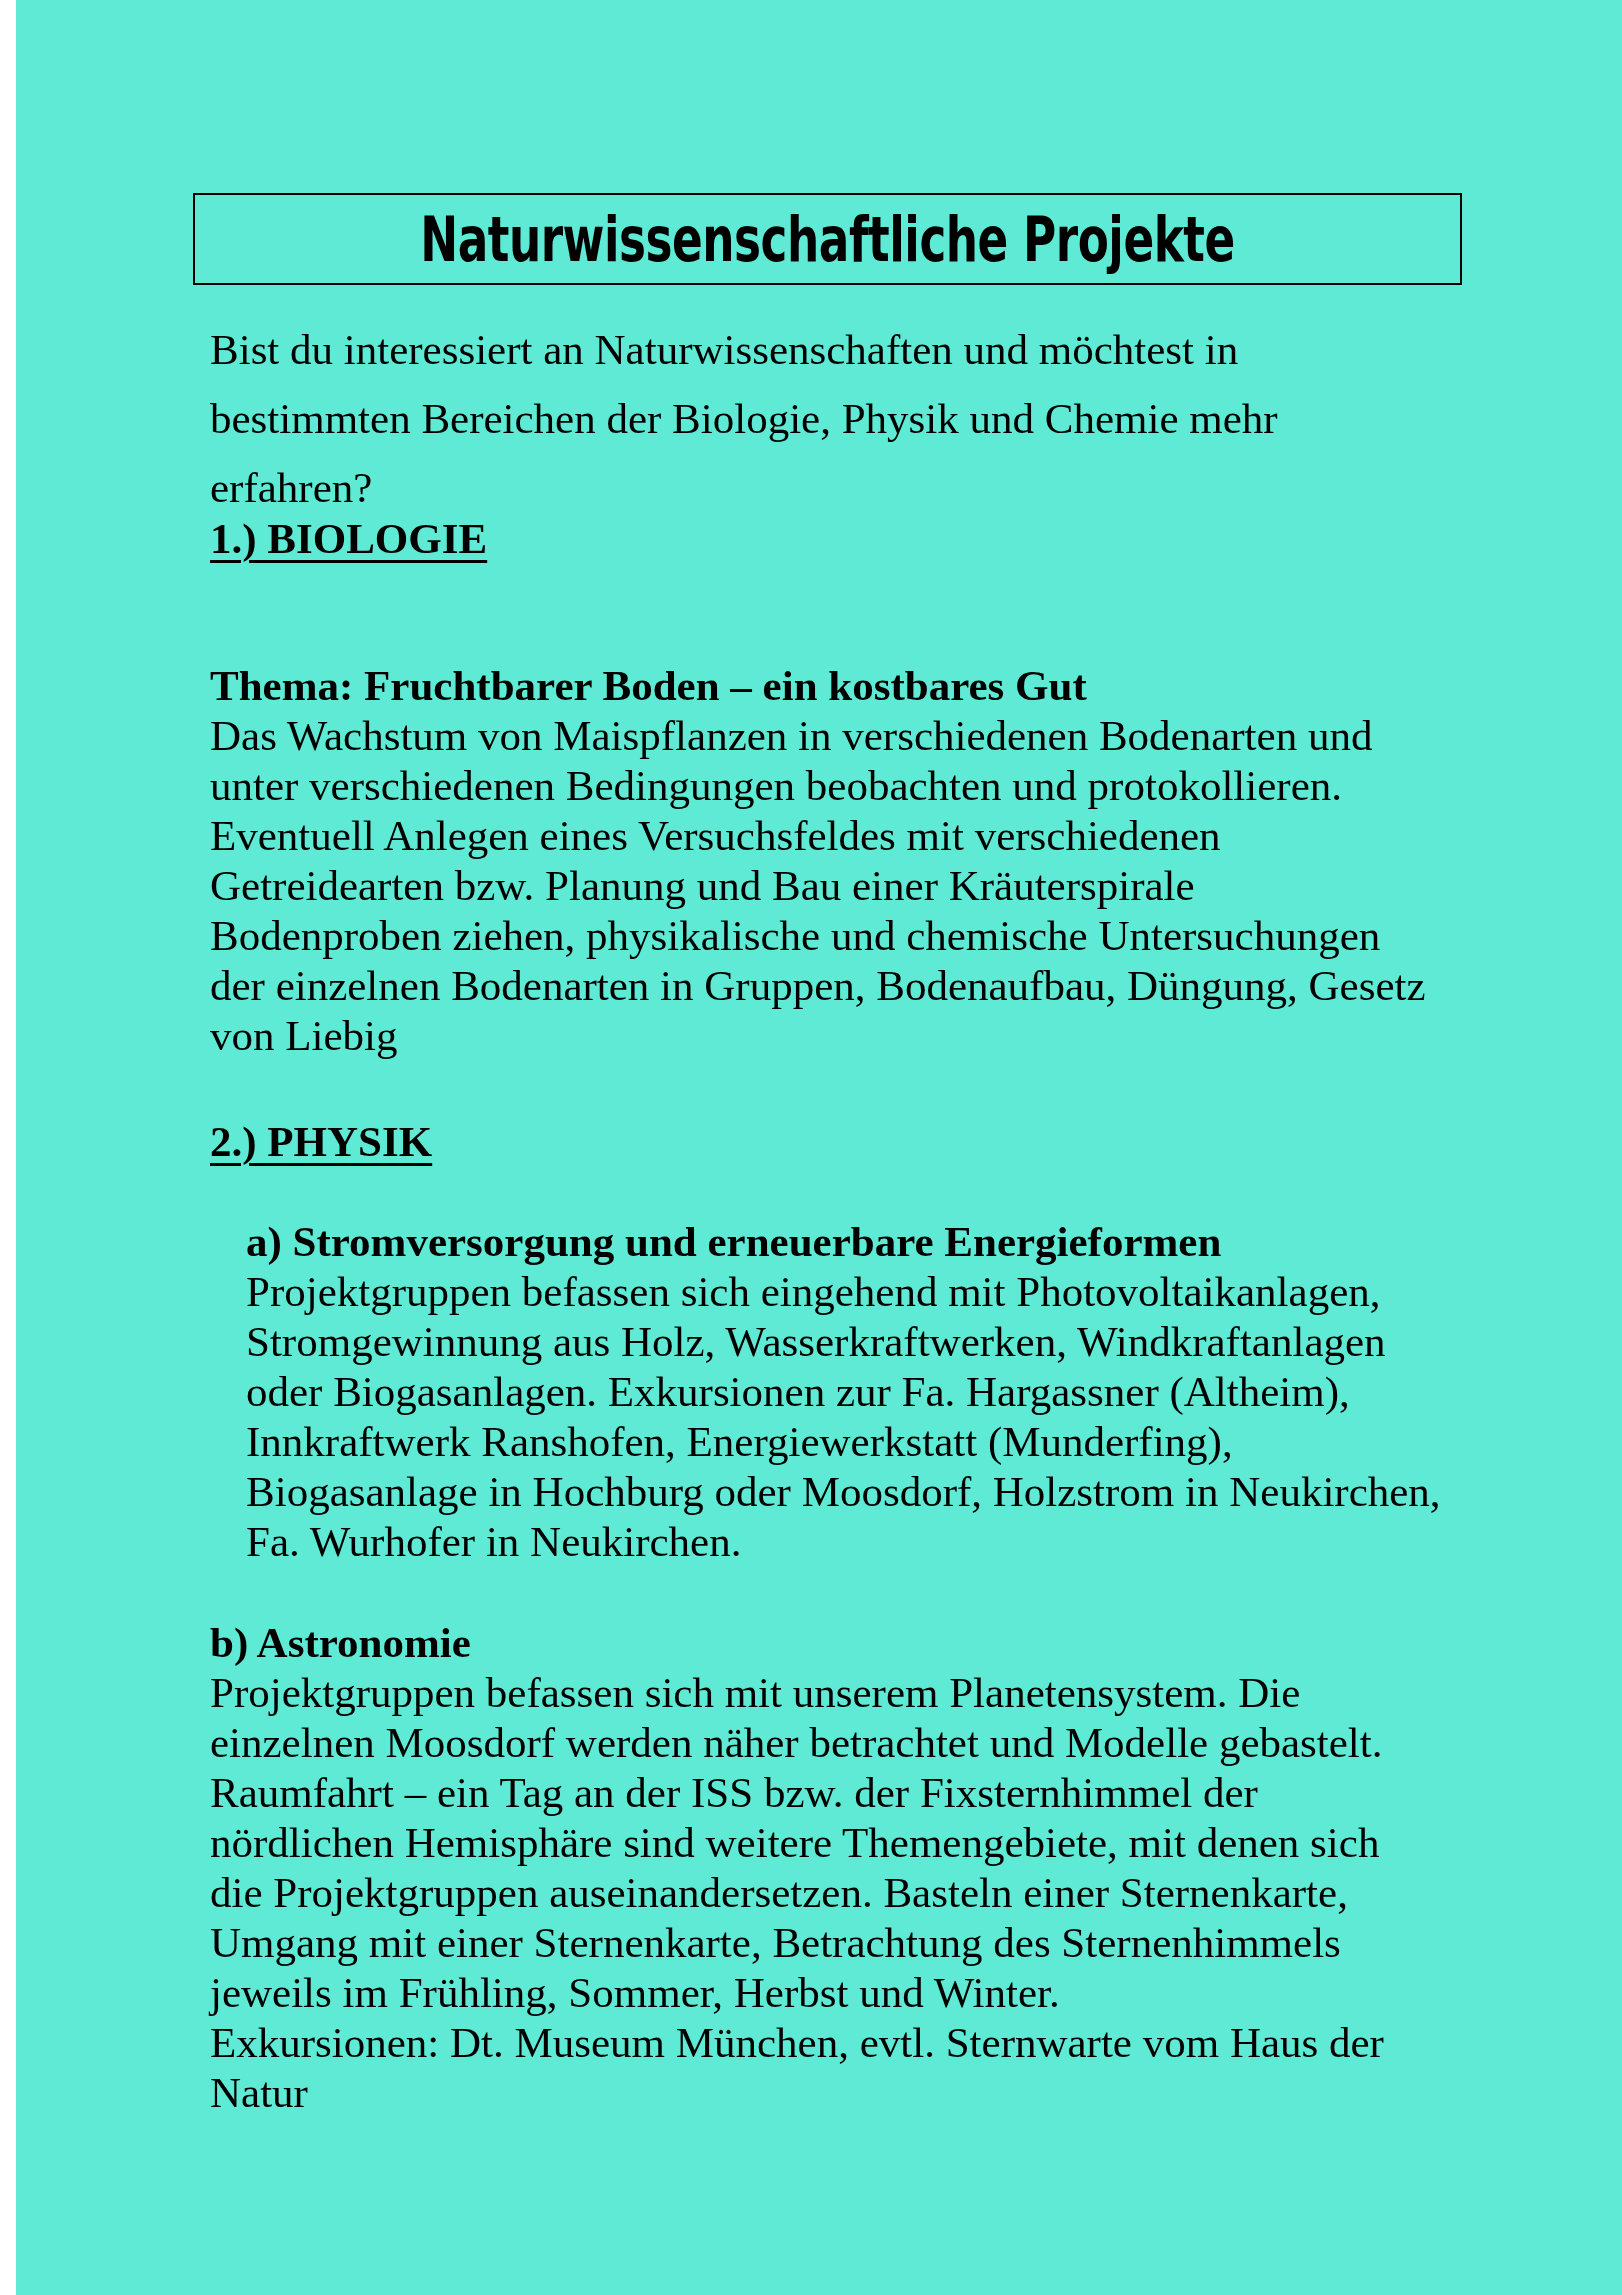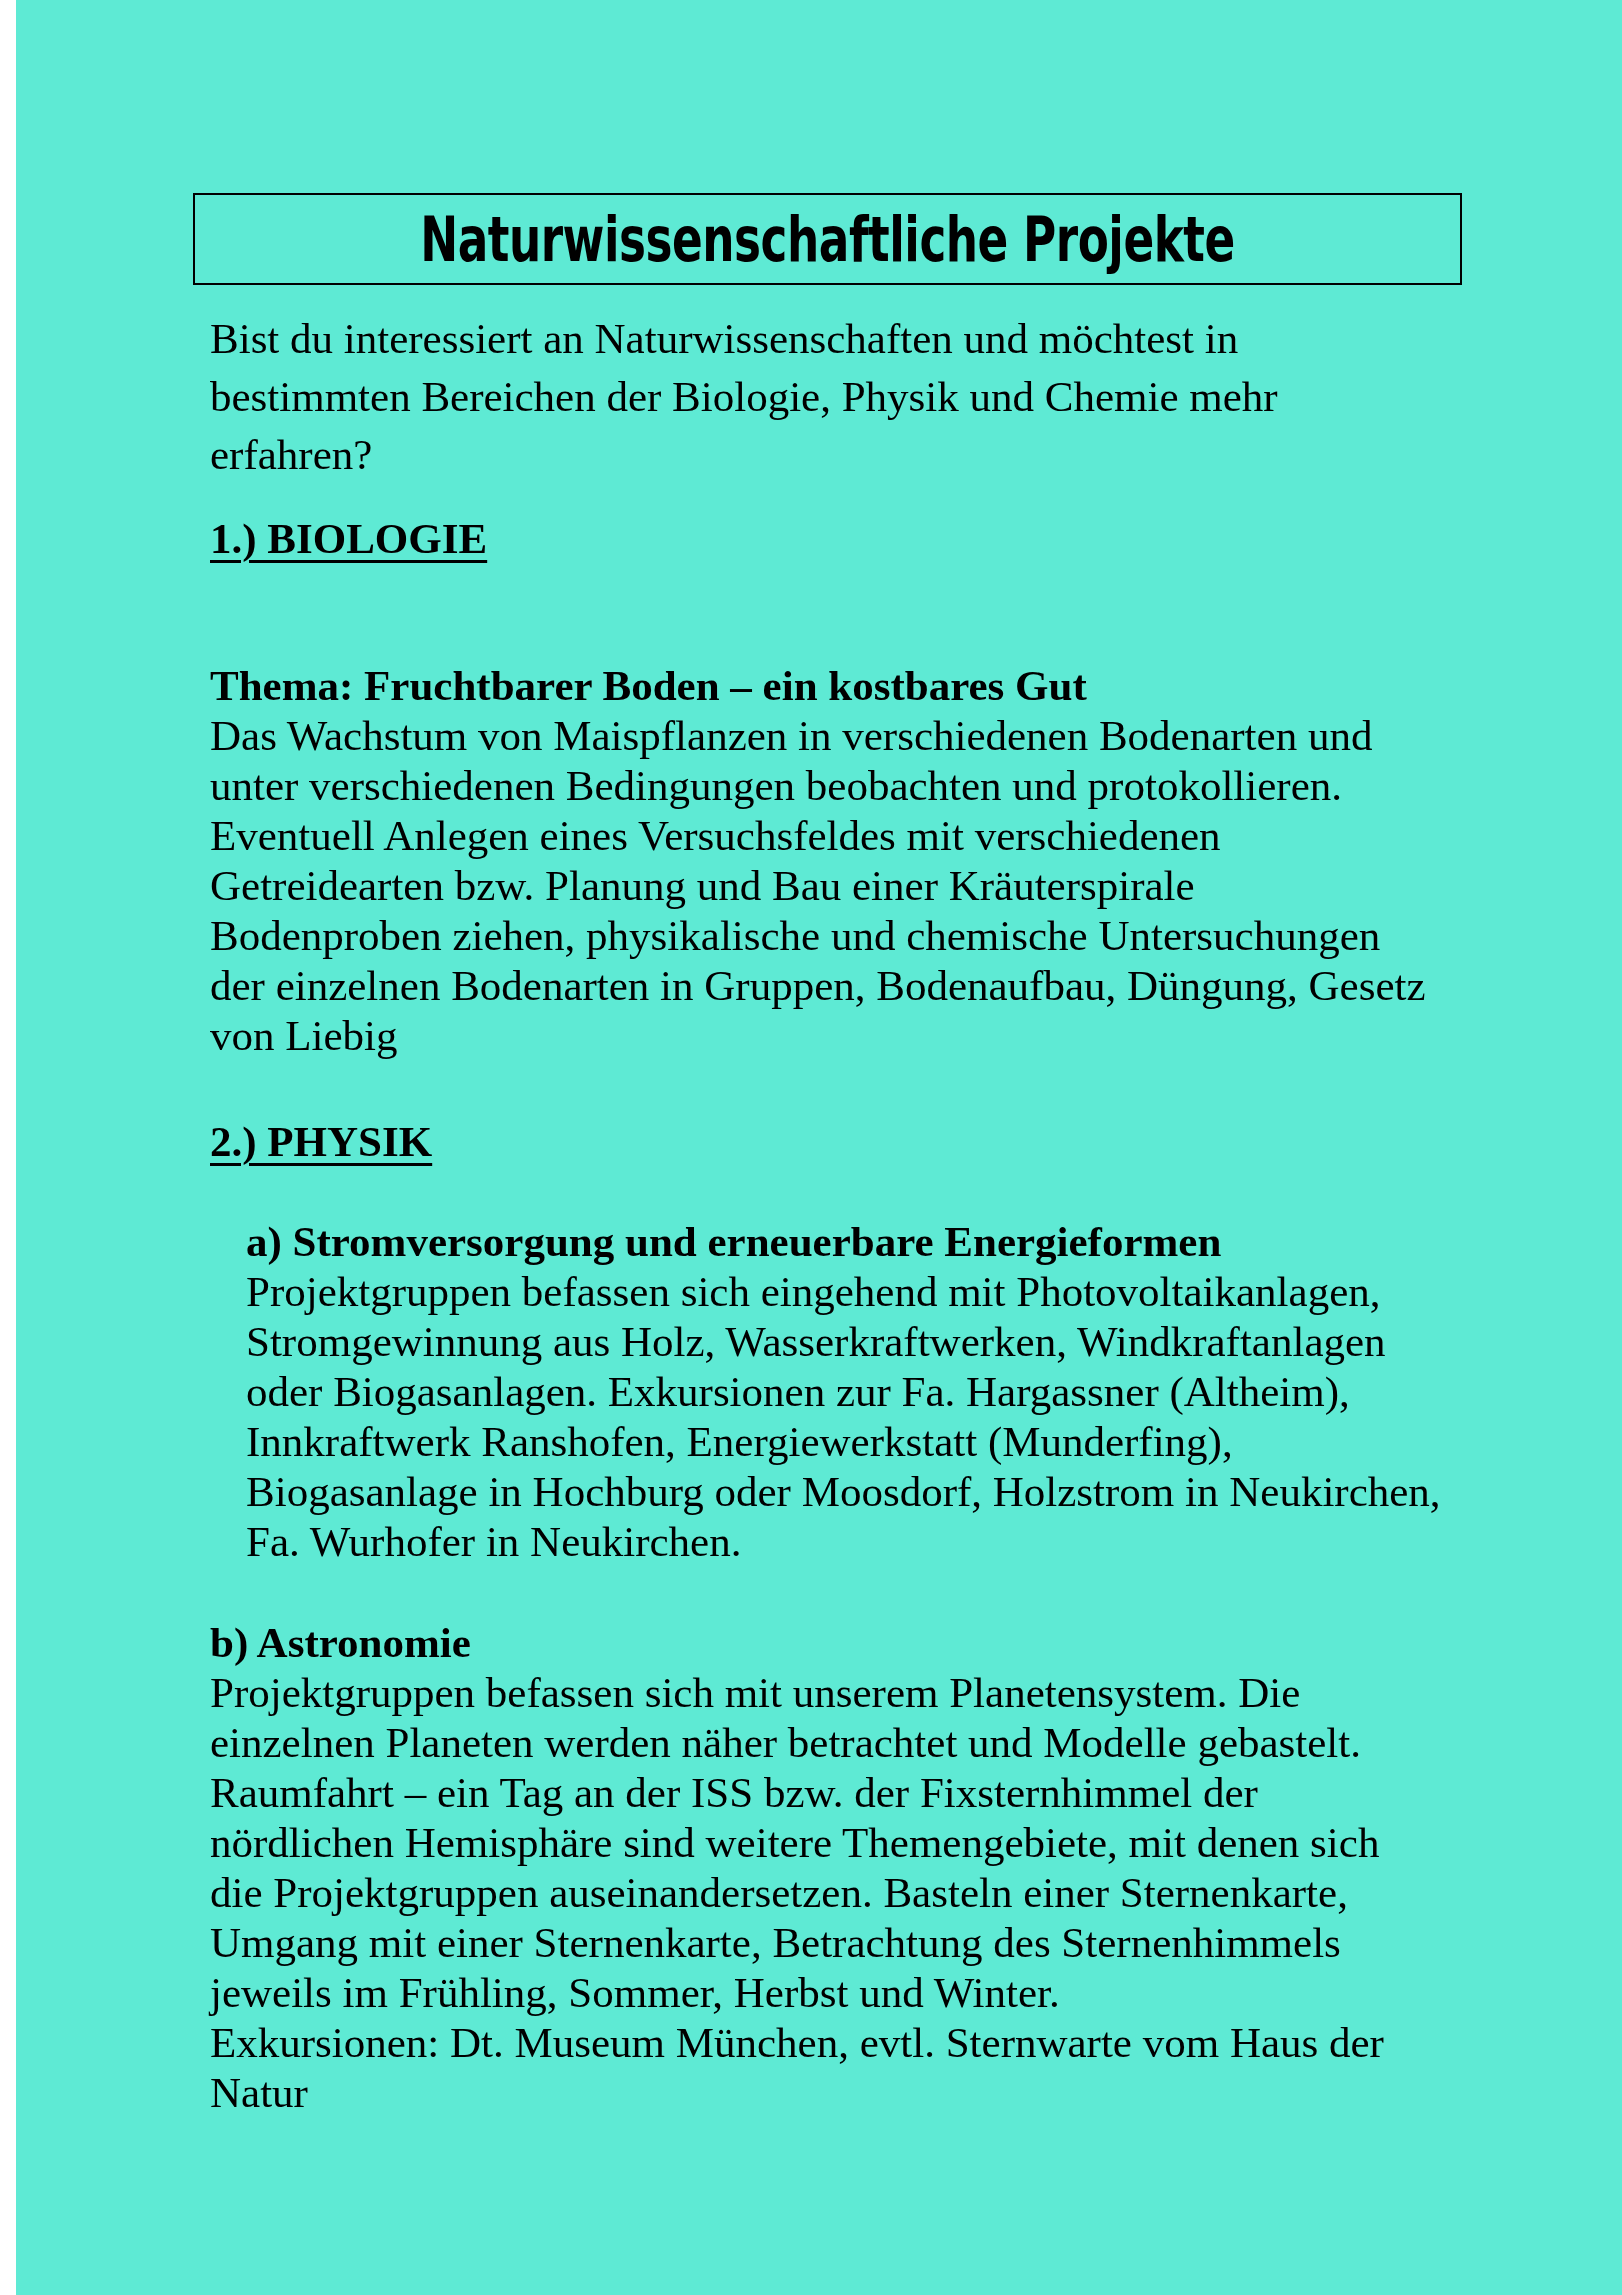--- a/index.html
+++ b/index.html
@@ -18,21 +18,21 @@
     transform: scaleX(0.72); transform-origin: 50% 50%;
   }
 
   .block {
     position: absolute; left: 194px; width: 1309px;
     font-family: "Liberation Serif", serif; font-size: 43px; line-height: 50px;
     white-space: nowrap;
   }
   .block .line { display: block; height: 50px; }
   .intro { line-height: 58px; }
-  .intro .line { height: 58px; }
+  .intro .line { height: 58px; margin-top: 11px; }
   .bold { font-weight: bold; }
   .heading {
     font-weight: bold; text-decoration: underline; text-decoration-thickness: 2.6px;
     text-underline-offset: 6.5px;
     margin-top: 12px;
   }
 </style>
 </head>
 <body>
 
@@ -73,21 +73,21 @@
     <span class="line">Stromgewinnung aus Holz, Wasserkraftwerken, Windkraftanlagen</span>
     <span class="line">oder Biogasanlagen. Exkursionen zur Fa. Hargassner (Altheim),</span>
     <span class="line">Innkraftwerk Ranshofen, Energiewerkstatt (Munderfing),</span>
     <span class="line">Biogasanlage in Hochburg oder Moosdorf, Holzstrom in Neukirchen,</span>
     <span class="line">Fa. Wurhofer in Neukirchen.</span>
   </div>
 
   <div class="block" style="top:1618px;">
     <span class="line bold">b) Astronomie</span>
     <span class="line">Projektgruppen befassen sich mit unserem Planetensystem. Die</span>
-    <span class="line">einzelnen Planeten werden näher betrachtet und Modelle gebastelt.</span>
+    <span class="line">einzelnen Moosdorf werden näher betrachtet und Modelle gebastelt.</span>
     <span class="line">Raumfahrt – ein Tag an der ISS bzw. der Fixsternhimmel der</span>
     <span class="line">nördlichen Hemisphäre sind weitere Themengebiete, mit denen sich</span>
     <span class="line">die Projektgruppen auseinandersetzen. Basteln einer Sternenkarte,</span>
     <span class="line">Umgang mit einer Sternenkarte, Betrachtung des Sternenhimmels</span>
     <span class="line">jeweils im Frühling, Sommer, Herbst und Winter.</span>
     <span class="line">Exkursionen: Dt. Museum München, evtl. Sternwarte vom Haus der</span>
     <span class="line">Natur</span>
   </div>
 
 </div>

